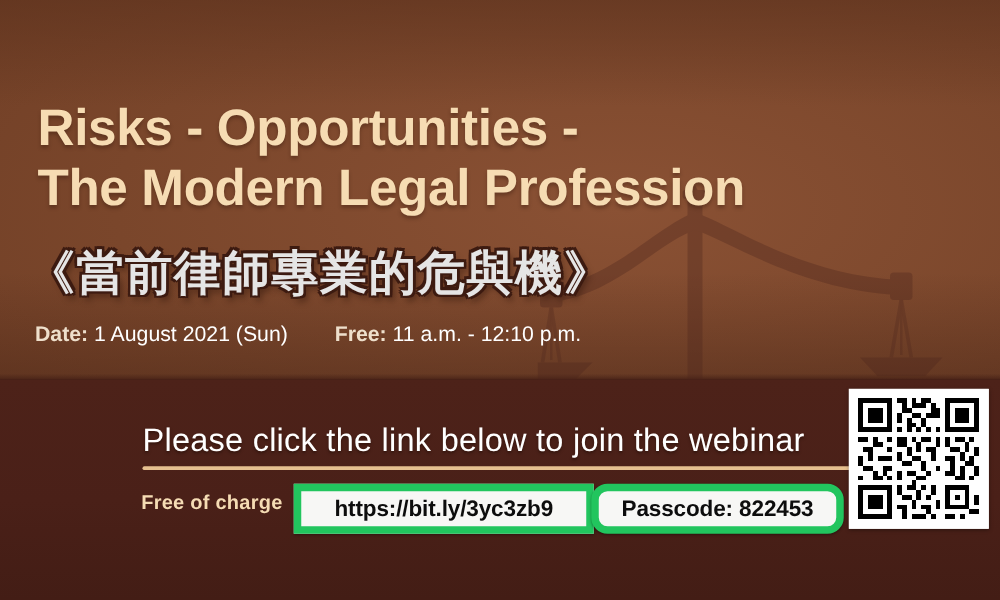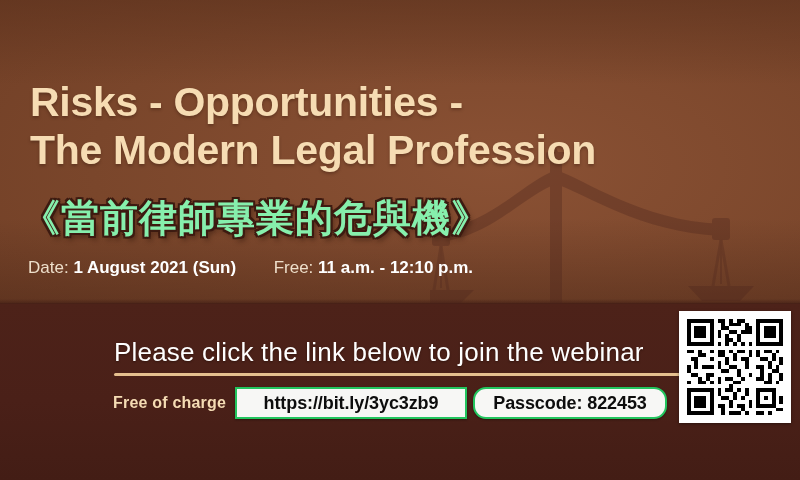--- a/index.html
+++ b/index.html
@@ -73,21 +73,21 @@
   }
 
   
   .cn-title {
     position: absolute;
     left: 22px;
     top: 196px;
     font-size: 38px;
     line-height: 44px;
     font-weight: bold;
-    color: #86efac;
+    color: #e5e5e5;
     letter-spacing: 1px;
     font-family: "DejaVu Sans", "Liberation Sans", sans-serif;
     text-shadow:
        2px 0 0 #3d1b11, -2px 0 0 #3d1b11,
        0 2px 0 #3d1b11, 0 -2px 0 #3d1b11,
        2px 2px 0 #3d1b11, -2px 2px 0 #3d1b11,
        2px -2px 0 #3d1b11, -2px -2px 0 #3d1b11,
        3px 4px 5px rgba(40,16,8,0.55);
   }
 
@@ -95,25 +95,25 @@
   .datetime {
     position: absolute;
     left: 28px;
     top: 257px;
     font-size: 17px;
     line-height: 22px;
     color: #f3e0c8;
     white-space: nowrap;
   }
   .datetime .lbl {
+    font-weight: bold;
+    color: #eedfcb;
+  }
+  .datetime .val {
     font-weight: normal;
-    color: #eedfcb;
-  }
-  .datetime .val {
-    font-weight: bold;
     color: #ffffff;
   }
   .datetime .gap { display:inline-block; width: 28px; }
 
   
   .join-wrap {
     position: absolute;
     left: 98px;
     top: 336px;
     width: 572px;
@@ -152,21 +152,21 @@
     font-size: 16px;
     font-weight: bold;
     color: #f5dcb4;
     letter-spacing: 0.2px;
   }
   .chip {
     position: absolute;
     top: 387px;
     height: 28px;
     background: #f7f7f5;
-    border: 2px solid #22c55e;
+    border: 6px solid #22c55e;
     display: flex;
     align-items: center;
     justify-content: center;
     color: #0d0d0d;
     font-size: 18px;
     font-weight: bold;
     letter-spacing: -0.1px;
     box-shadow: 0 1px 2px rgba(0,0,0,0.35);
   }
   .chip-link { left: 235px; width: 228px; }

